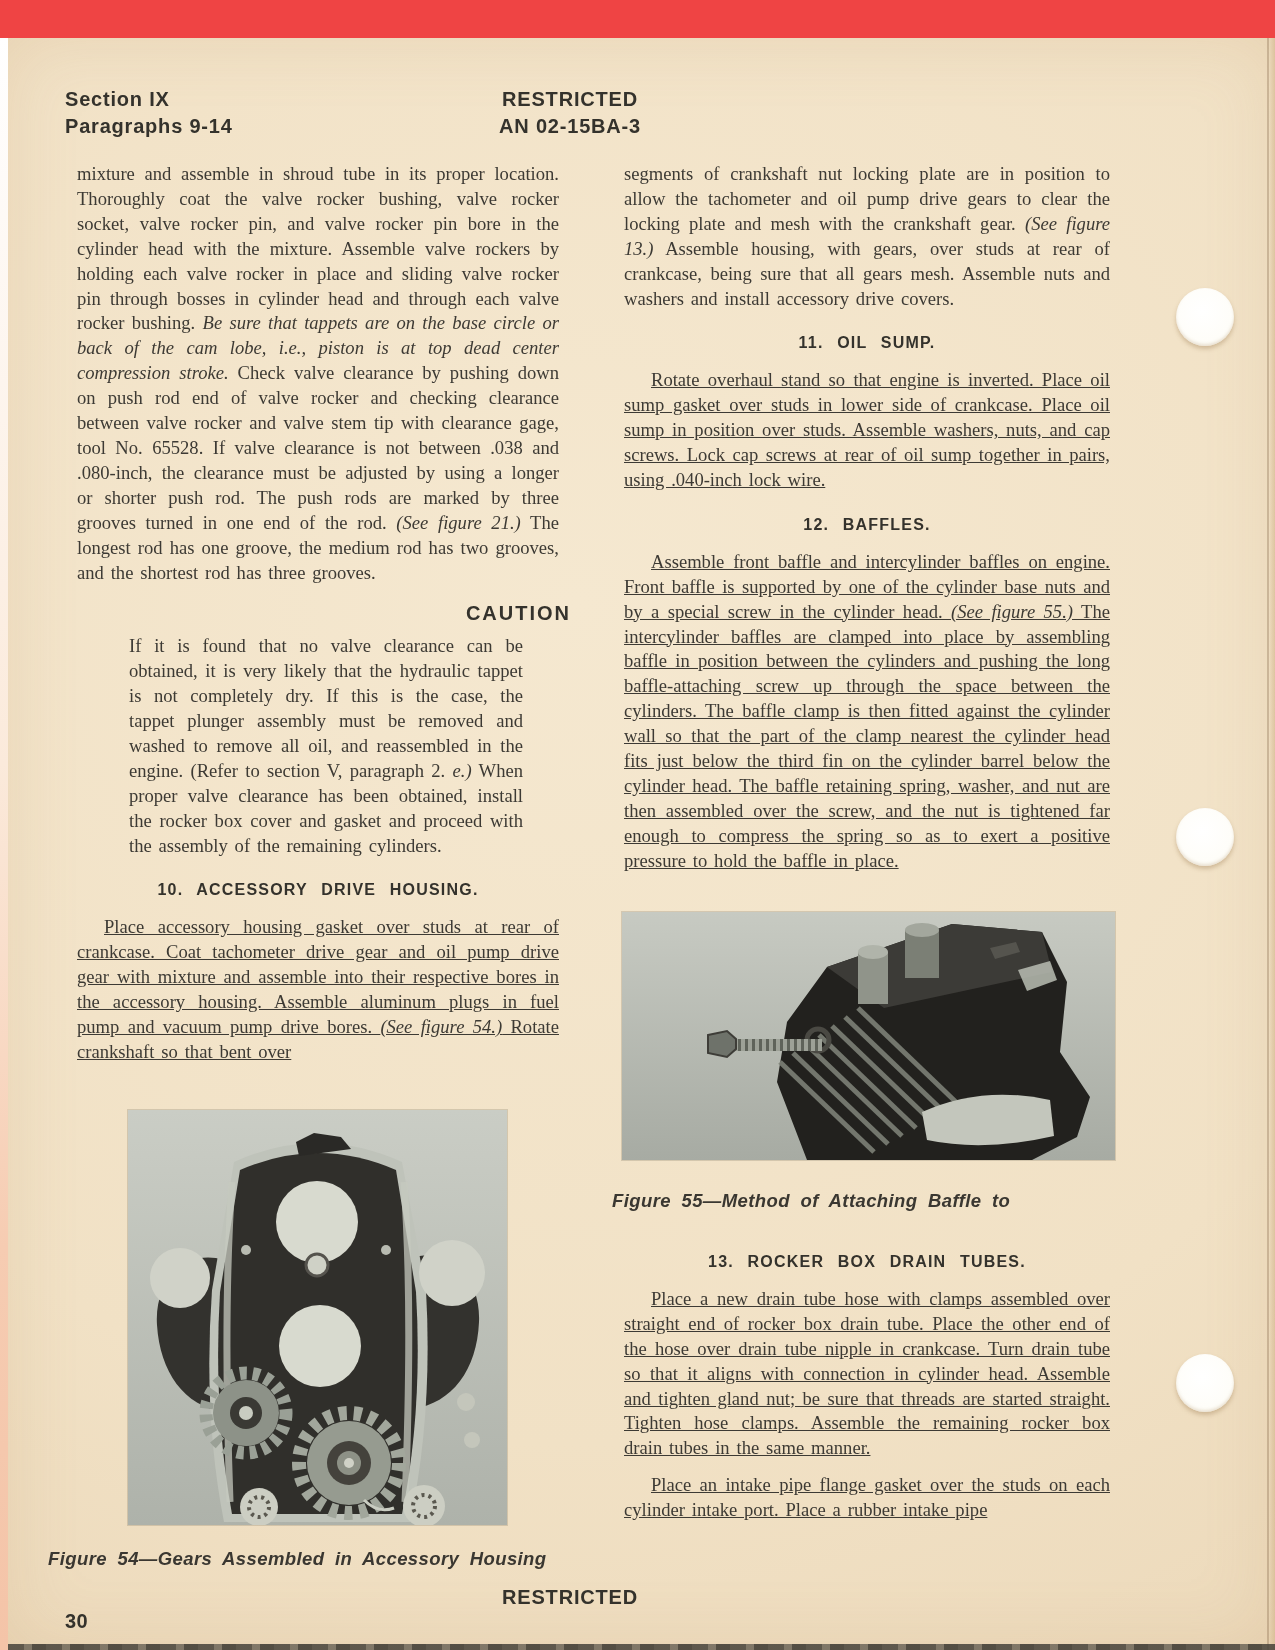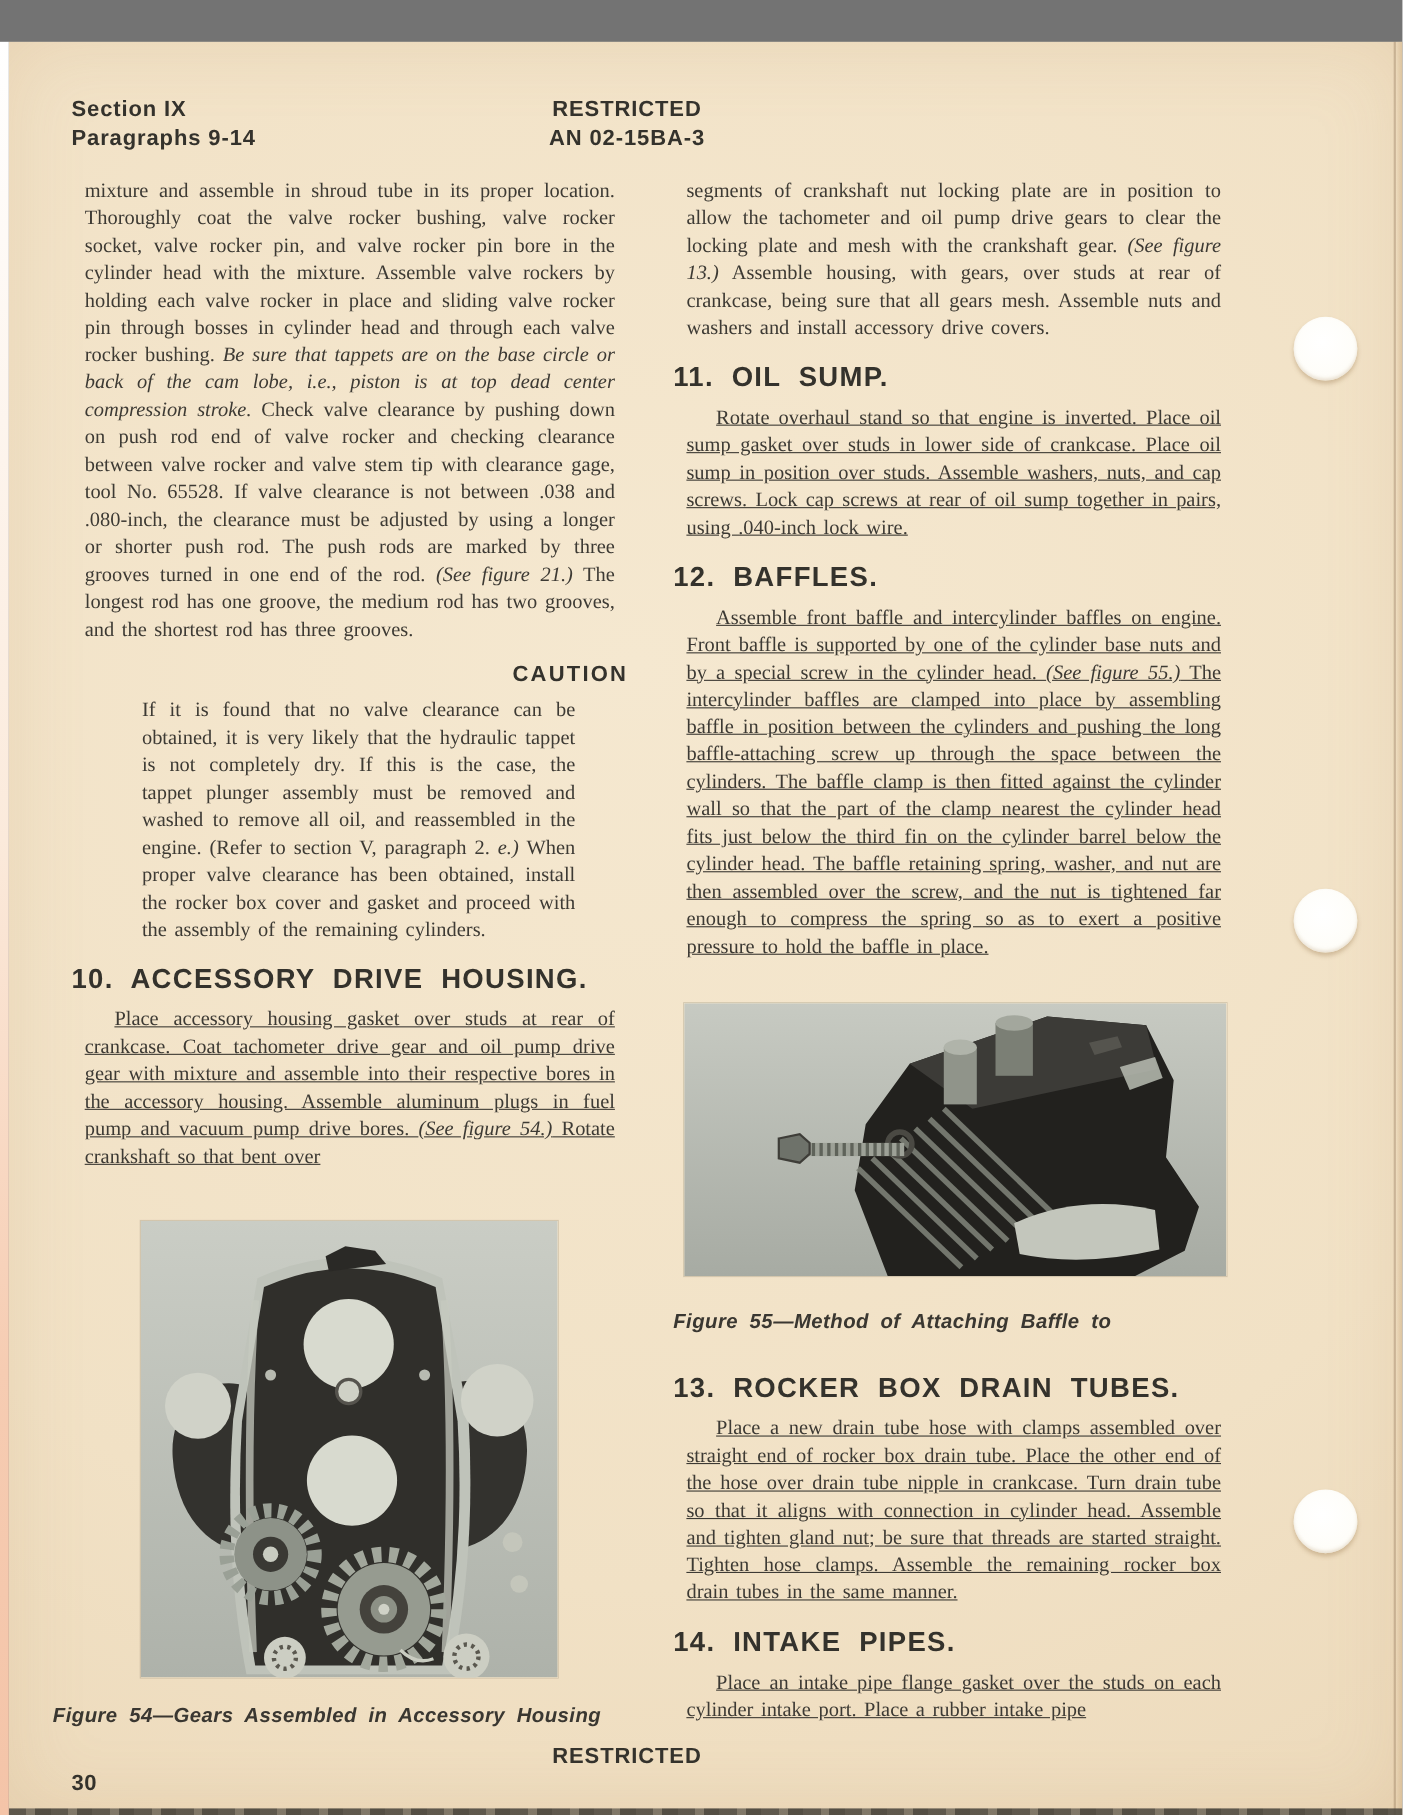--- a/index.html
+++ b/index.html
@@ -1,16 +1,16 @@
 <!DOCTYPE html>
 <html><head>
 <meta charset="utf-8">
 <style>
   html,body{margin:0;padding:0;background:#ffffff;}
-  #screenshot{position:relative;width:1275px;height:1650px;background:#737373;overflow:hidden;
+  #screenshot{position:relative;width:1275px;height:1650px;background:#ef4444;overflow:hidden;
     font-family:"Liberation Serif", serif;}
   
   .page{position:absolute;left:8px;top:38px;width:1267px;height:1612px;
     background:radial-gradient(ellipse 130% 95% at 45% 35%, #f5e8d0 0%, #f1e1c5 55%, #ecd9ba 82%, #e5cfad 100%);
     box-shadow:inset 0 0 70px rgba(186,143,94,.18);}
   .left-sliver{position:absolute;left:0;top:38px;width:8px;height:1612px;
     background:linear-gradient(#ffffff 0%, #fbeadb 45%, #f6ccb2 75%, #f4c4a8 100%);}
   .right-edge{position:absolute;right:6px;top:0;width:2px;height:100%;background:rgba(124,94,62,.30);}
   .right-band{position:absolute;right:0;top:0;width:6px;height:100%;background:linear-gradient(90deg, rgba(230,205,165,.0), rgba(208,178,136,.55));}
   .bottom-edge{position:absolute;left:0;bottom:0;width:100%;height:6px;
@@ -28,22 +28,22 @@
   
   .col{position:absolute;font-size:18.6px;line-height:24.9px;color:#3d3a34;text-align:justify;word-spacing:2.2px;}
   .col-left{left:57px;top:112px;width:506px;}
   .col-right{left:604px;top:112px;width:510px;}
   p{margin:12px;}
   .ind{text-indent:27px;text-decoration:underline;}
   em{font-style:italic;}
   .caution-title{font-family:"Liberation Sans", sans-serif;font-weight:bold;font-size:20px;color:#34322c;
     text-align:right;letter-spacing:2px;margin-top:16px;}
   .caution-body{padding-left:52px;padding-right:36px;margin-top:8px;}
-  .sec-head{font-family:"Liberation Sans", sans-serif;font-weight:bold;font-size:25px;color:#34322c;
-    letter-spacing:1.2px;word-spacing:8px;text-align:left;text-indent:0;margin:20px 0 10px 0;}
+  .sec-head{font-family:"Liberation Sans", sans-serif;font-weight:bold;font-size:16px;color:#34322c;
+    letter-spacing:1.2px;word-spacing:8px;text-align:center;text-indent:0;margin:20px 0 10px 0;}
   
   .photo{position:absolute;box-shadow:0 0 0 1px rgba(120,110,90,.25);}
   .fig54{left:120px;top:1072px;width:379px;height:415px;}
   .fig55{left:614px;top:874px;width:493px;height:248px;}
   .caption{position:absolute;font-family:"Liberation Sans", sans-serif;font-weight:bold;font-style:italic;
     font-size:18.5px;color:#3a3731;text-align:left;letter-spacing:.4px;word-spacing:5px;line-height:26px;}
   .cap54{left:40px;top:1508px;width:540px;}
   .cap55{left:604px;top:1150px;width:510px;}
   .lower-right{top:1212px;}
 </style>
@@ -164,21 +164,20 @@
       <path d="M396,58 l32,-9 l7,19 l-30,11 Z" fill="#b9bdb3" opacity=".85"></path>
       <path d="M368,36 l26,-6 l4,10 l-25,7 Z" fill="#55544e"></path>
     </svg>
     <div class="caption cap55">
       <div>Figure 55—Method of Attaching Baffle to</div>
     </div>
 
     <div class="col col-right lower-right">
       <p class="sec-head" style="margin-top:0">13. ROCKER BOX DRAIN TUBES.</p>
       <p class="ind">Place a new drain tube hose with clamps assembled over straight end of rocker box drain tube. Place the other end of the hose over drain tube nipple in crankcase. Turn drain tube so that it aligns with connection in cylinder head. Assemble and tighten gland nut; be sure that threads are started straight. Tighten hose clamps. Assemble the remaining rocker box drain tubes in the same manner.</p>
-      <p class="sec-head">14. INTAKE PIPES.</p>
       <p class="ind">Place an intake pipe flange gasket over the studs on each cylinder intake port. Place a rubber intake pipe</p>
     </div>
 
     <div class="sans ftr-num">30</div>
     <div class="sans ftr-center">RESTRICTED</div>
   </div>
 
   <div class="left-sliver"></div>
   <div class="hole" style="left:1176px;top:288px;"></div>
   <div class="hole" style="left:1176px;top:808px;"></div>

